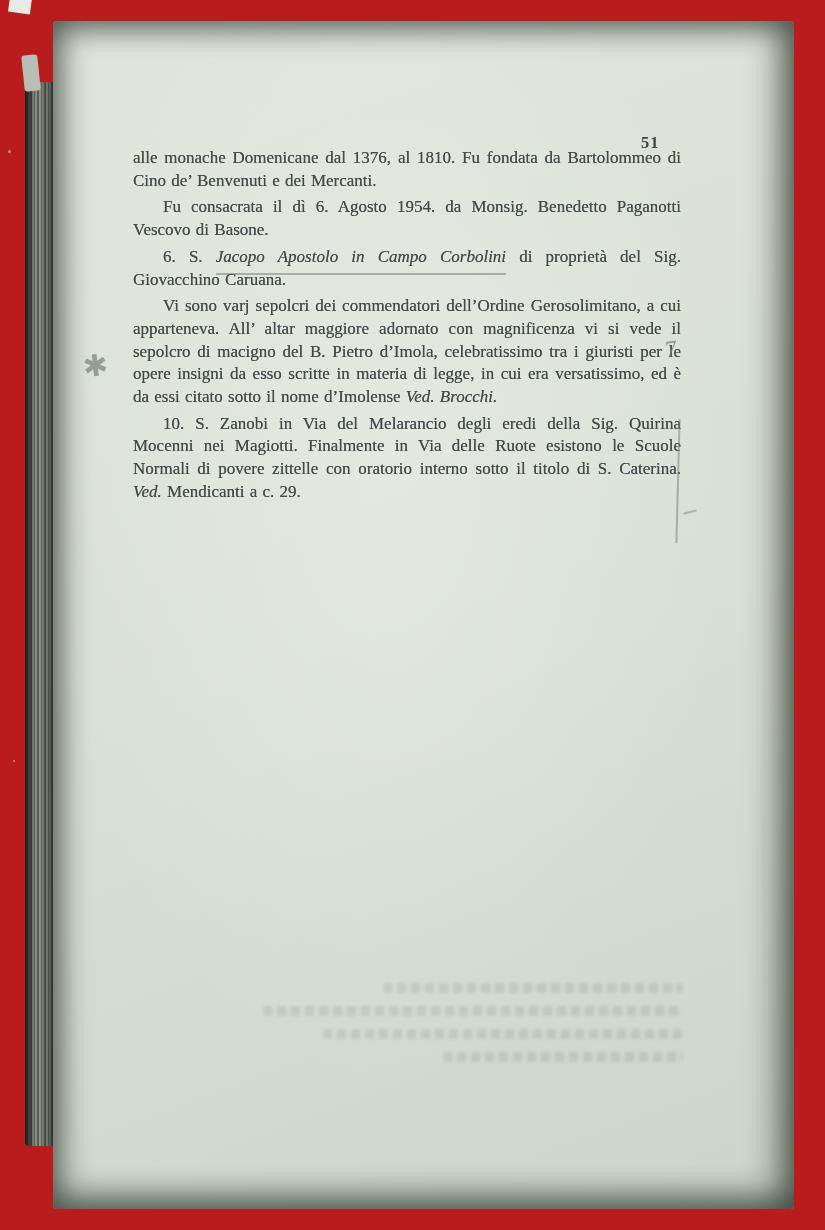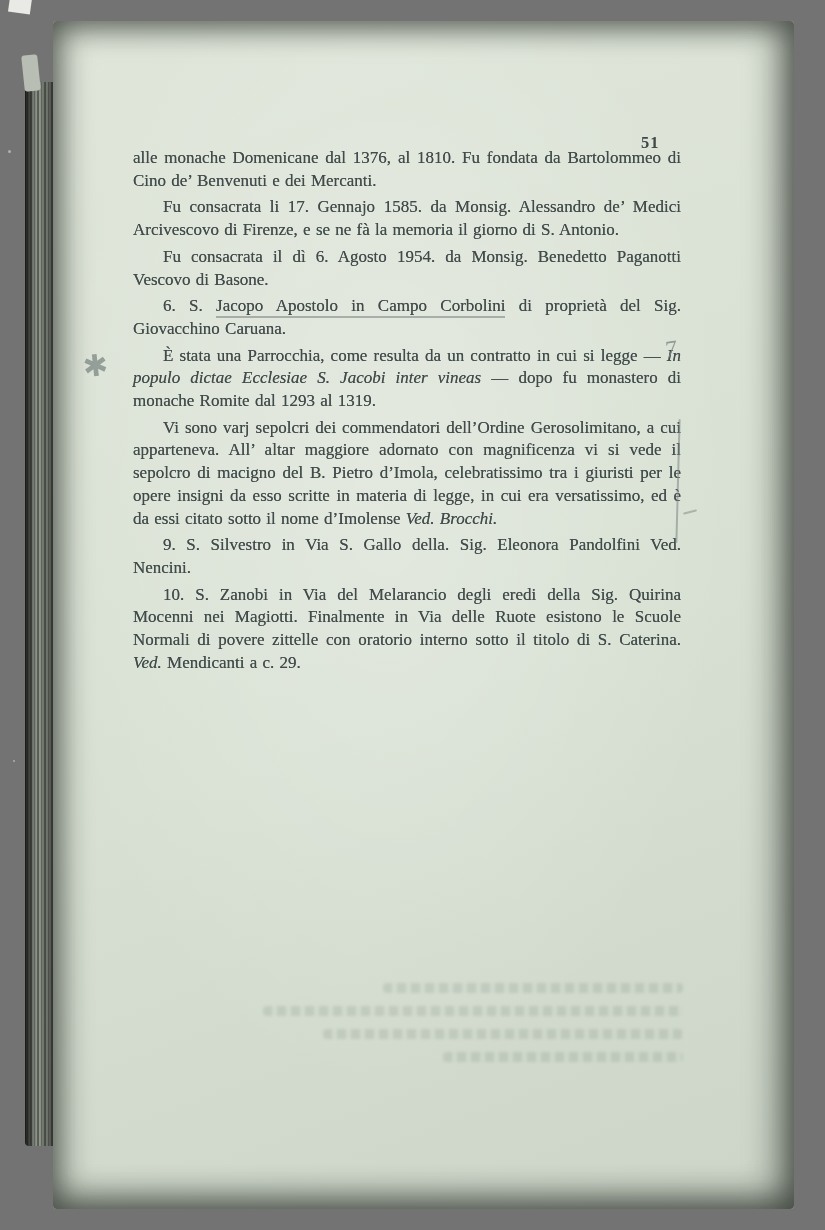--- a/index.html
+++ b/index.html
@@ -1,18 +1,18 @@
 <!DOCTYPE html>
 <html lang="it"><head>
 <meta charset="utf-8">
 <style>
   html,body { margin:0; padding:0; background:#000; }
   .scan {
     position:relative; width:825px; height:1230px;
-    background:#737373; overflow:hidden;
+    background:#b91c1c; overflow:hidden;
     font-family:"Liberation Serif","DejaVu Serif",serif;
   }
   
   .spine {
     position:absolute; left:25px; top:82px; width:33px; height:1064px;
     border-radius:4px;
     background:
       linear-gradient(90deg, rgba(0,0,0,0.85), rgba(0,0,0,0) 35%, rgba(0,0,0,0.55) 96%),
       repeating-linear-gradient(90deg, #9aa195 0 2px, #6e746a 2px 3px, #8b9187 3px 5px, #5d6359 5px 7px),
       linear-gradient(180deg,#5a5f57,#9aa195 20%,#878d83 70%,#4e534b);
@@ -55,21 +55,22 @@
     color:#414b4b; font-size:17px; line-height:22.7px;
     text-align:justify; text-justify:inter-word;
     word-spacing:1px; hyphens:auto;
     text-shadow:0 0 0.5px rgba(55,65,65,0.75);
   }
   .text-block p { margin:4px; }
   .text-block p.indent { text-indent:30px; }
   .it { font-style:italic; }
   .pencil-underline {
     border-bottom:2px solid rgba(116,128,123,0.55);
-    padding-bottom:1px;
+    padding-bottom:7px;
+    font-style:italic;
   }
 
   
   .pencil { color:#7d8884; position:absolute; }
   .asterisk {
     left:30px; top:330px; font-size:30px; line-height:30px;
     opacity:.75; transform:rotate(-6deg);
   }
   .seven {
     left:612px; top:316px; font-size:24px; line-height:24px;
@@ -112,37 +113,34 @@
   <div class="speck s2"></div>
 
   <div class="page">
 
     <div class="page-number">51</div>
 
     <div class="text-block">
 
       <p class="para"><span>alle monache Domenicane dal 1376, al 1810. Fu fondata da Bartolommeo di Cino de’ Benvenuti e dei Mercanti.</span></p>
 
-      <p class="para indent"><span>Fu consacrata li 17. Gennajo 1585. da Monsig. Alessandro de’ Medici Arcivescovo di Firenze, e se ne fà la memoria il giorno di S. Antonio.</span></p>
 
 
       <p class="para indent"><span>Fu consacrata il dì 6. Agosto 1954. da Monsig. Benedetto Paganotti Vescovo di Basone.</span></p>
 
       <p class="para indent"><span>6. S. </span><span class="pencil-underline">Jacopo Apostolo in Campo Corbolini</span><span> di proprietà del Sig. Giovacchino Caruana.</span></p>
 
 
-      <p class="para indent"><span>È stata una Parrocchia, come resulta da un contratto in cui si legge — </span><span class="it">In populo dictae Ecclesiae S. Jacobi inter vineas</span><span> — dopo fu monastero di monache Romite dal 1293 al 1319.</span></p>
 
       <p class="para indent"><span>Vi sono varj sepolcri dei commendatori dell’Ordine Gerosolimitano, a cui apparteneva. All’ altar maggiore adornato con magnificenza vi si vede il sepolcro di macigno del B. Pietro d’Imola, celebratissimo tra i giuristi per le opere insigni da esso scritte in materia di legge, in cui era versatissimo, ed è da essi citato sotto il nome d’Imolense </span><span class="it">Ved. Brocchi.</span></p>
 
 
 
 
 
-      <p class="para indent"><span>9. S. Silvestro in Via S. Gallo della. Sig. Eleonora Pandolfini Ved. Nencini.</span></p>
 
       <p class="para indent"><span>10. S. Zanobi in Via del Melarancio degli eredi della Sig. Quirina Mocenni nei Magiotti. Finalmente in Via delle Ruote esistono le Scuole Normali di povere zittelle con oratorio interno sotto il titolo di S. Caterina. </span><span class="it">Ved.</span><span> Mendicanti a c. 29.</span></p>
 
     </div>
 
     <div class="pencil asterisk">✱</div>
     <div class="pencil seven">7</div>
     <div class="pencil vline"></div>
     <div class="pencil dash"></div>
 

